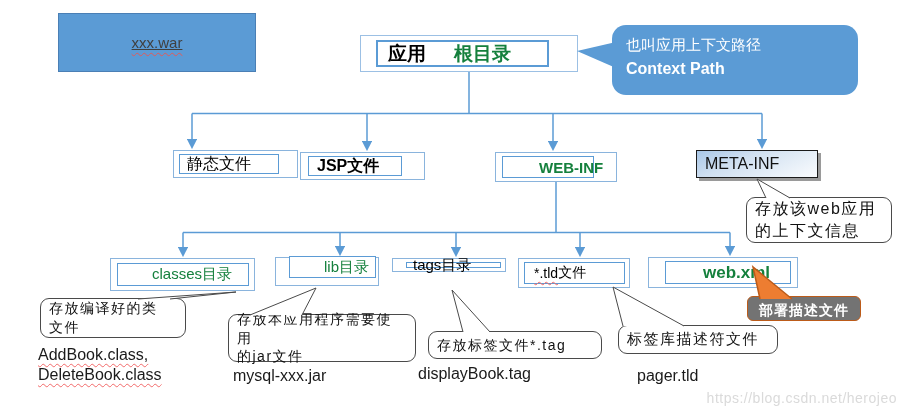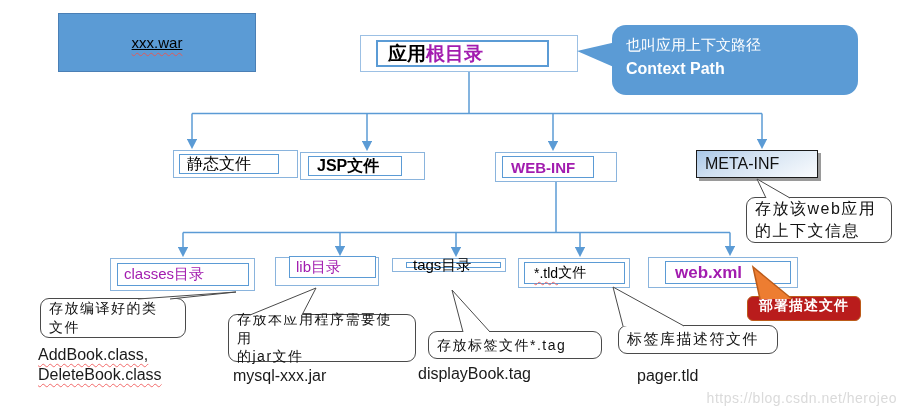--- a/index.html
+++ b/index.html
@@ -17,30 +17,30 @@
   .callout{
     position:absolute;background:#fff;border:1px solid #4a4a4a;border-radius:9px;
     box-sizing:border-box;font-size:14px;line-height:1.35;letter-spacing:1.5px;
     padding:2px 8px;color:#111;display:flex;flex-direction:column;justify-content:center;
   }
   .blue-callout{
     position:absolute;background:#5b9bd5;border-radius:14px;color:#fff;
     box-sizing:border-box;padding:9px 14px;font-size:15px;line-height:1.5;
   }
   .orange-callout{
-    position:absolute;background:#b91c1c;border:1.5px solid #bc5b19;border-radius:6px;
+    position:absolute;background:#737373;border:1.5px solid #bc5b19;border-radius:6px;
     color:#fff;font-weight:bold;font-size:14px;letter-spacing:1px;
-    display:flex;align-items:flex-start;justify-content:center;box-sizing:border-box;
+    display:flex;align-items:flex-end;justify-content:center;box-sizing:border-box;
   }
   .filelabel{position:absolute;font-size:16px;color:#1a1a1a;line-height:20px;white-space:nowrap;}
   .wavy{text-decoration:underline wavy #f26a6a 1px;text-underline-offset:3px;}
-  .red{color:#a21caf;}
+  .red{color:#15803d;margin-left:28px;}
   .bold{font-weight:bold;}
   #overlay{position:absolute;left:0;top:0;pointer-events:none;}
-  .warlink{color:#000000;text-decoration:underline;cursor:pointer;}
+  .warlink{color:#404040;text-decoration:underline;cursor:pointer;}
   .warlink .inner-wavy{text-decoration:underline wavy #e05a5a 1px;text-underline-offset:4px;}
   .watermark{position:absolute;font-size:14px;color:#dadada;letter-spacing:.5px;}
   .metagrad{
     position:absolute;box-sizing:border-box;border:1.5px solid #1a1a1a;
     background:linear-gradient(155deg,#a9c7e7 0%,#cfdff0 35%,#fafcfe 100%);
     box-shadow:3px 3px 0 #9a9a9a;display:flex;align-items:center;
   }
 </style>
 </head>
 <body>

